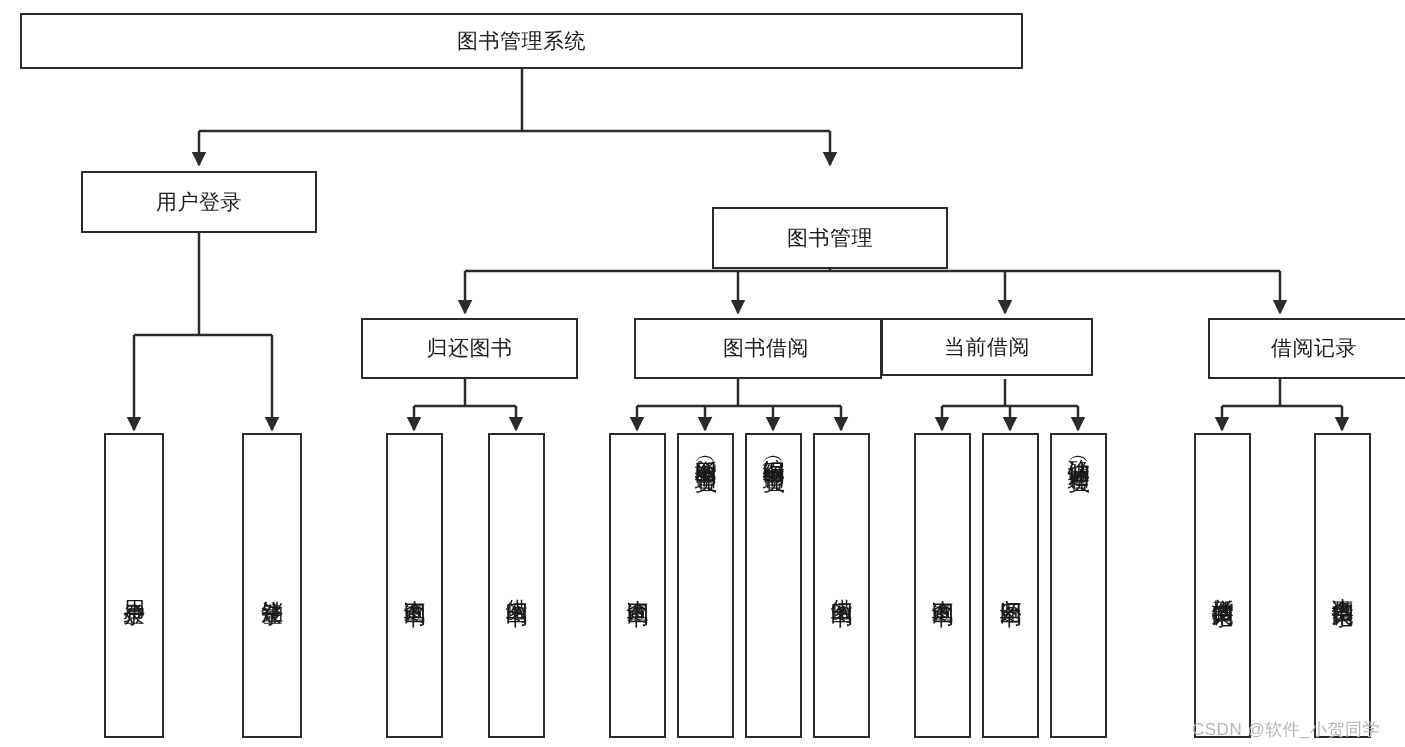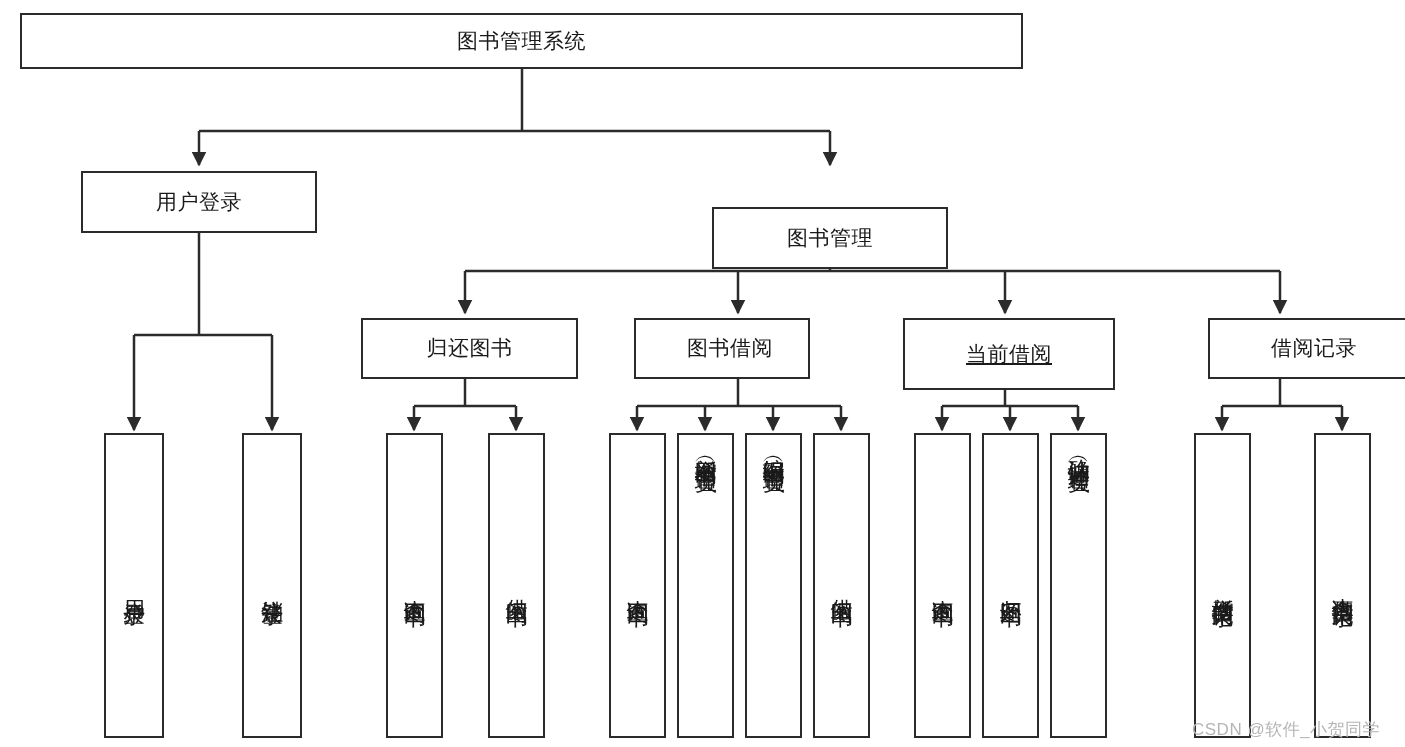--- a/index.html
+++ b/index.html
@@ -136,24 +136,24 @@
   <div class="node h" style="left:81px; top:171px; width:236px; height:62px;">
     <span class="label">用户登录</span>
   </div>
   <div class="node h" style="left:712px; top:171px; width:236px; height:62px;margin-top:36px;">
     <span class="label">图书管理</span>
   </div>
 
   <div class="node h" style="left:361px; top:318px; width:217px; height:61px;">
     <span class="label">归还图书</span>
   </div>
-  <div class="node h" style="left:634px; top:318px; width:176px; height:61px;padding-left:16px;">
+  <div class="node h" style="left:634px; top:318px; width:248px; height:61px;padding-left:16px;">
     <span class="label">图书借阅</span>
   </div>
-  <div class="node h" style="left:903px; top:318px; width:212px; height:72px;text-decoration:underline;">
+  <div class="node h" style="left:881px; top:318px; width:212px; height:58px;">
     <span class="label">当前借阅</span>
   </div>
   <div class="node h" style="left:1208px; top:318px; width:212px; height:61px;">
     <span class="label">借阅记录</span>
   </div>
 
   <div class="node v centered" style="left:104px; top:433px; width:60px; height:305px;">
     <span class="label">用户登录</span>
   </div>
   <div class="node v centered" style="left:242px; top:433px; width:60px; height:305px;">

